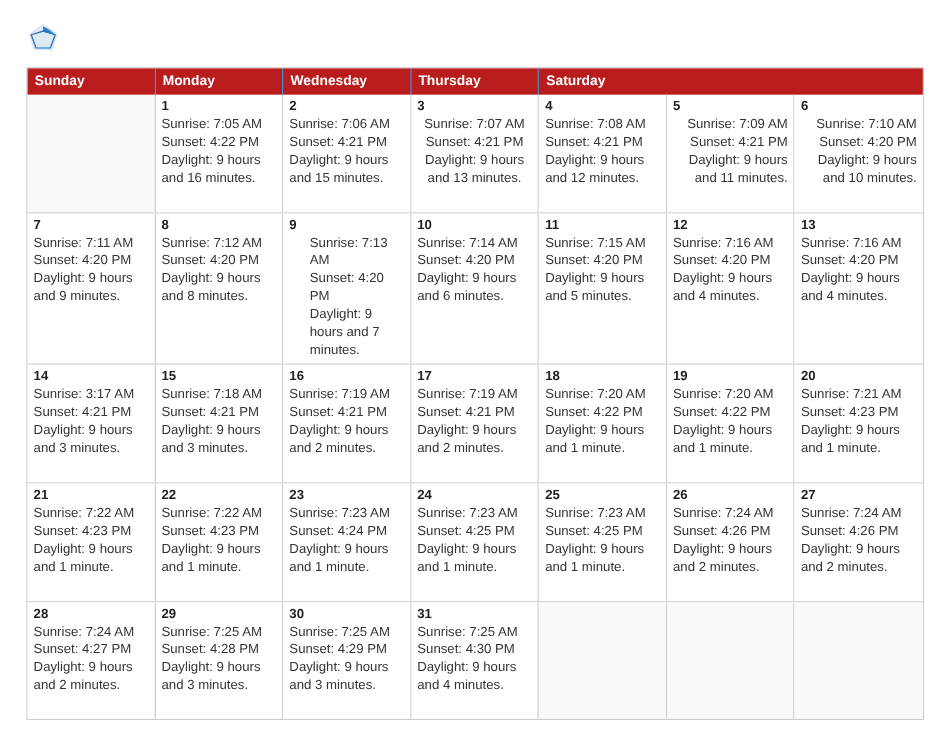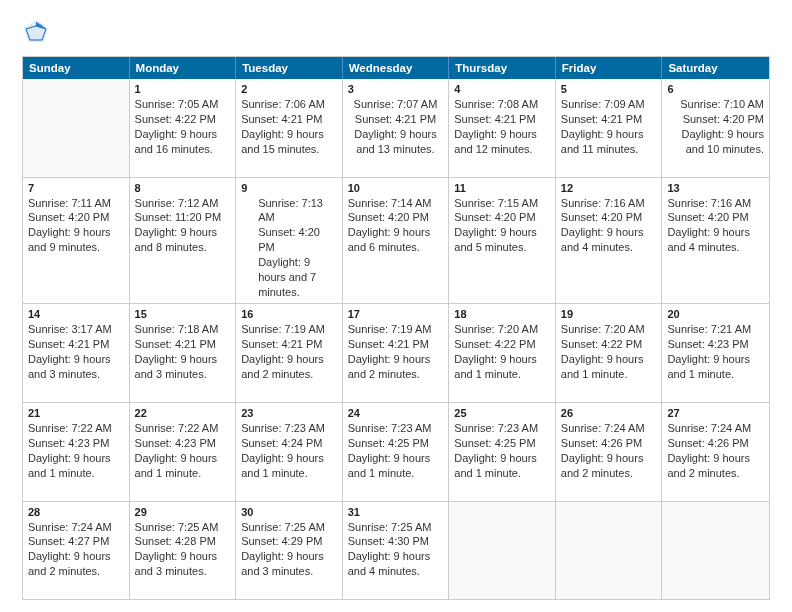--- a/index.html
+++ b/index.html
@@ -62,21 +62,21 @@
     }
     .calendar {
       flex: 1;
       display: flex;
       flex-direction: column;
       border: 1px solid #ccc;
     }
     .cal-header {
       display: grid;
       grid-template-columns: repeat(7, 1fr);
-      background: #0369a1;
+      background: #b91c1c;
     }
     .cal-header-cell {
       color: #fff;
       font-size: 11.5px;
       font-weight: bold;
       padding: 5px 6px;
       text-align: left;
       border-right: 1px solid #4a8dd5;
     }
     .cal-header-cell:last-child { border-right: none; }
@@ -136,24 +136,22 @@
     <div class="title-block">
       <div class="month-title"></div>
       <div class="location"></div>
     </div>
   </div>
 
   <div class="calendar">
     <div class="cal-header">
     <div class="cal-header-cell">Sunday</div>
         <div class="cal-header-cell">Monday</div>
-        <div class="cal-header-cell">Tuesday</div>
         <div class="cal-header-cell">Wednesday</div>
         <div class="cal-header-cell">Thursday</div>
-        <div class="cal-header-cell">Friday</div>
         <div class="cal-header-cell">Saturday</div>
       </div>
     <div class="cal-body">
     <div class="cal-row">
           <div class="cal-cell empty"></div>
           <div class="cal-cell">
             <div class="day-num">1</div>
             <div class="cell-text" style="white-space: pre-line;">Sunrise: 7:05 AM
 Sunset: 4:22 PM
 Daylight: 9 hours and 16 minutes.</div>
@@ -171,42 +169,42 @@
 Daylight: 9 hours and 13 minutes.</div>
           </div>
           <div class="cal-cell">
             <div class="day-num">4</div>
             <div class="cell-text" style="white-space: pre-line;">Sunrise: 7:08 AM
 Sunset: 4:21 PM
 Daylight: 9 hours and 12 minutes.</div>
           </div>
           <div class="cal-cell">
             <div class="day-num">5</div>
-            <div class="cell-text" style="white-space: pre-line;">Sunrise: 7:09 AM
+            <div class="cell-text" style="white-space: pre-line; text-align: right;">Sunrise: 7:09 AM
 Sunset: 4:21 PM
 Daylight: 9 hours and 11 minutes.</div>
           </div>
           <div class="cal-cell">
             <div class="day-num">6</div>
             <div class="cell-text" style="white-space: pre-line; text-align: right;">Sunrise: 7:10 AM
 Sunset: 4:20 PM
 Daylight: 9 hours and 10 minutes.</div>
           </div>
         </div>
         <div class="cal-row">
           <div class="cal-cell">
             <div class="day-num">7</div>
             <div class="cell-text" style="white-space: pre-line;">Sunrise: 7:11 AM
 Sunset: 4:20 PM
 Daylight: 9 hours and 9 minutes.</div>
           </div>
           <div class="cal-cell">
             <div class="day-num">8</div>
             <div class="cell-text" style="white-space: pre-line;">Sunrise: 7:12 AM
-Sunset: 11:20 PM
+Sunset: 4:20 PM
 Daylight: 9 hours and 8 minutes.</div>
           </div>
           <div class="cal-cell">
             <div class="day-num">9</div>
             <div class="cell-text" style="white-space: pre-line; margin-left: 17px;">Sunrise: 7:13 AM
 Sunset: 4:20 PM
 Daylight: 9 hours and 7 minutes.</div>
           </div>
           <div class="cal-cell">
             <div class="day-num">10</div>

